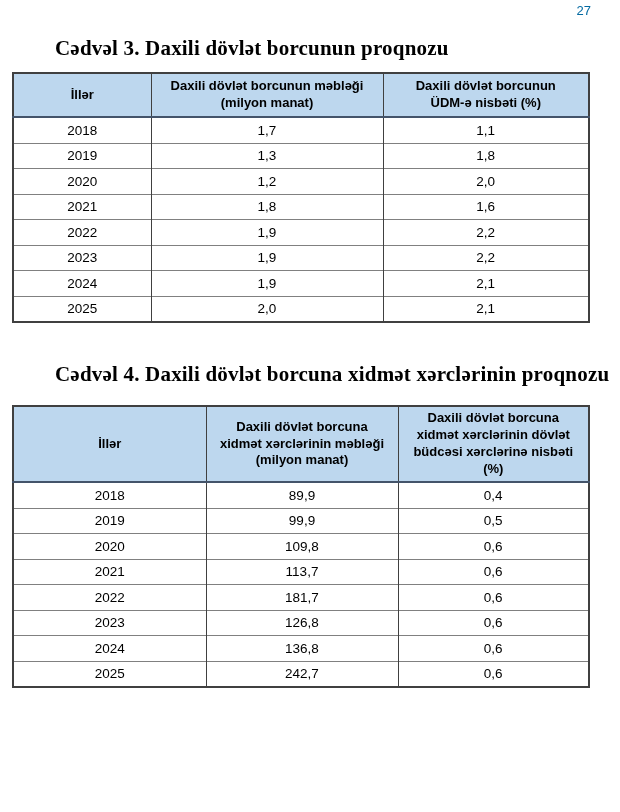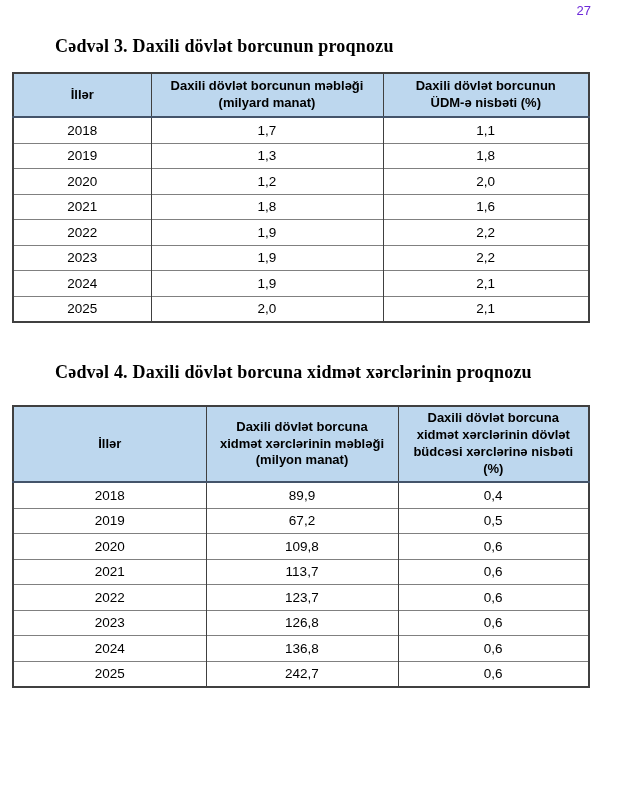--- a/index.html
+++ b/index.html
@@ -13,30 +13,30 @@
     position: relative;
     font-family: "Liberation Sans", sans-serif;
     color: #000000;
     overflow: hidden;
   }
   .page-number {
     position: absolute;
     top: 3px;
     right: 29px;
     font-size: 13px;
-    color: #6d28d9;
+    color: #0369a1;
     font-family: "Liberation Sans", sans-serif;
   }
   .table-title {
     position: absolute;
     left: 55px;
     margin: 0;
     font-family: "Liberation Serif", serif;
     font-weight: bold;
-    font-size: 18px;
+    font-size: 21px;
     letter-spacing: 0.2px;
     white-space: nowrap;
   }
   #title-t3 { top: 36px; }
   #title-t4 { top: 362px; font-family: Liberation Serif, serif; }
 
   table.doc-table {
     position: absolute;
     left: 12px;
     width: 576px;
@@ -94,21 +94,21 @@
 <table class="doc-table" id="table-3">
   <colgroup>
       <col class="c1">
       <col class="c2">
       <col class="c3">
     </colgroup>
   <thead>
     <tr>
       <th>İllər</th>
       <th>Daxili dövlət borcunun məbləği
-(milyard manat)</th>
+(milyon manat)</th>
       <th>Daxili dövlət borcunun
 ÜDM-ə nisbəti (%)</th>
     </tr>
   </thead>
   <tbody>
       <tr>
         <td>2018</td>
         <td>1,7</td>
         <td>1,1</td>
       </tr>
@@ -171,36 +171,36 @@
     </tr>
   </thead>
   <tbody>
       <tr>
         <td>2018</td>
         <td>89,9</td>
         <td>0,4</td>
       </tr>
       <tr>
         <td>2019</td>
-        <td>67,2</td>
+        <td>99,9</td>
         <td>0,5</td>
       </tr>
       <tr>
         <td>2020</td>
         <td>109,8</td>
         <td>0,6</td>
       </tr>
       <tr>
         <td>2021</td>
         <td>113,7</td>
         <td>0,6</td>
       </tr>
       <tr>
         <td>2022</td>
-        <td>123,7</td>
+        <td>181,7</td>
         <td>0,6</td>
       </tr>
       <tr>
         <td>2023</td>
         <td>126,8</td>
         <td>0,6</td>
       </tr>
       <tr>
         <td>2024</td>
         <td>136,8</td>

